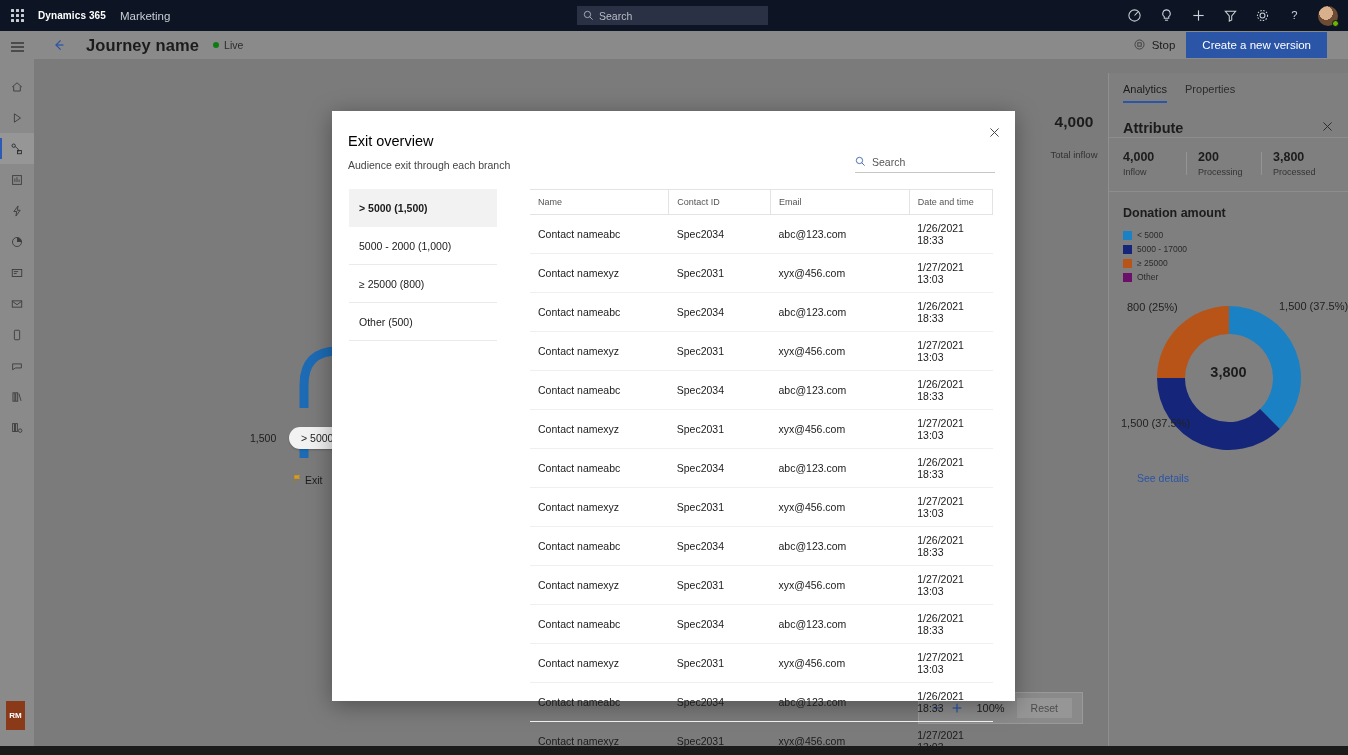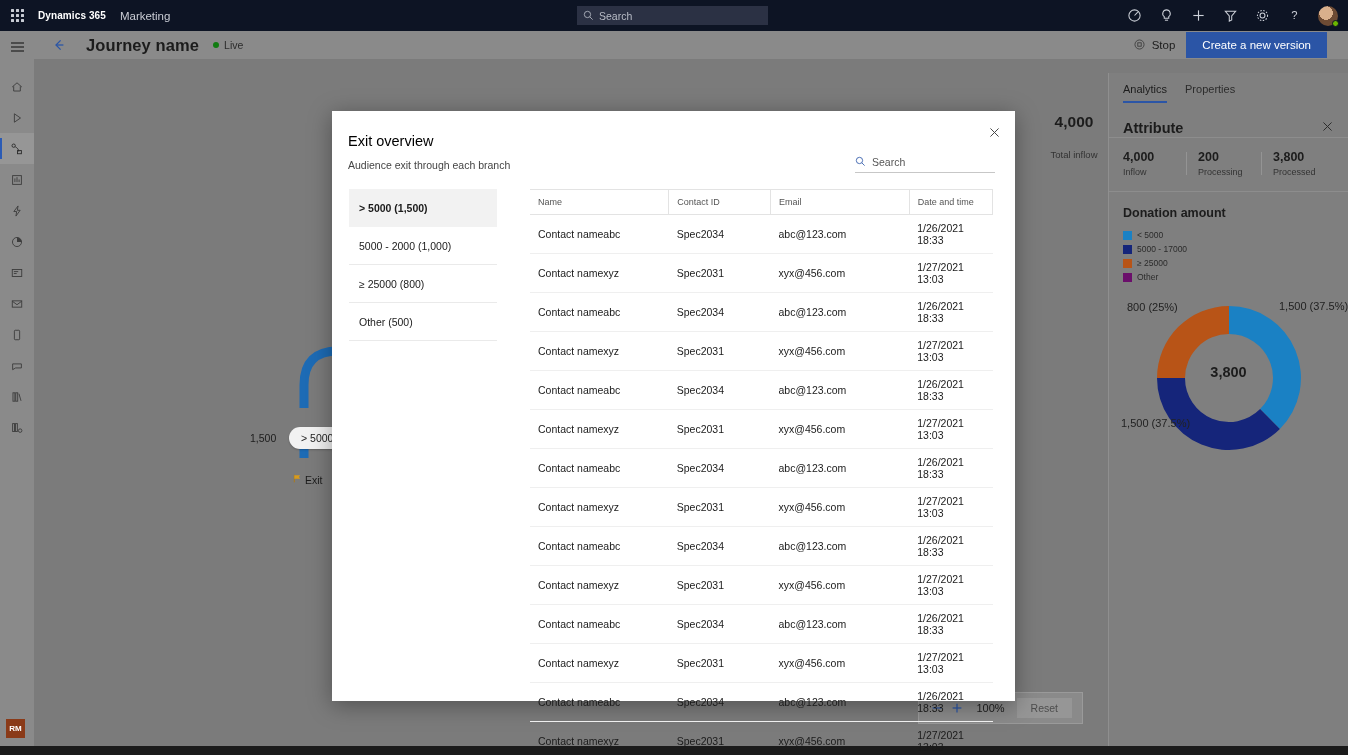--- a/index.html
+++ b/index.html
@@ -75,21 +75,21 @@
   .rail-item {
     width: 34px; height: 31px; display: flex; align-items: center; justify-content: center;
     position: relative; cursor: pointer;
   }
   .rail-item.active { background: #969696; }
   .rail-item.active::before {
     content: ""; position: absolute; left: 0; top: 5px; bottom: 5px; width: 2px; background: #2b5bb5;
   }
   .rail-item svg { display: block; }
   #userbadge {
-    position: absolute; left: 6px; bottom: 8px; width: 19px; height: 19px;
+    position: absolute; left: 6px; bottom: 16px; width: 19px; height: 29px;
     background: #8a3a18; color: #fff; font-size: 8px; font-weight: bold;
     display: flex; align-items: center; justify-content: center; cursor: pointer;
   }
 
   
   #cmdbar {
     position: absolute; left: 34px; top: 0; right: 0; height: 28px;
     background: #8a8a8a;
     display: flex; align-items: center;
   }
@@ -498,20 +498,21 @@
 
             <path d="M-72,0 A72,72 0 0,1 0,-72 L0,-44 A44,44 0 0,0 -44,0 Z" fill="#b85417"></path>
           </g>
         </svg>
         <div id="donutcenter">3,800</div>
         <div class="donut-label" style="left:156px;top:12px;">1,500 (37.5%)</div>
         <div class="donut-label" style="left:-2px;top:129px;">1,500 (37.5%)</div>
         <div class="donut-label" style="left:4px;top:13px;">800 (25%)</div>
       </div>
 
+      <div id="seedetails">See details</div>
     </div>
   </div>
 
   <div id="modal">
     <div id="modalclose">
       <svg width="13" height="13" viewBox="0 0 16 16">
           <line x1="3" y1="3" x2="13" y2="13" stroke="#444" stroke-width="1.2"></line>
           <line x1="13" y1="3" x2="3" y2="13" stroke="#444" stroke-width="1.2"></line>
         </svg>
     </div>

